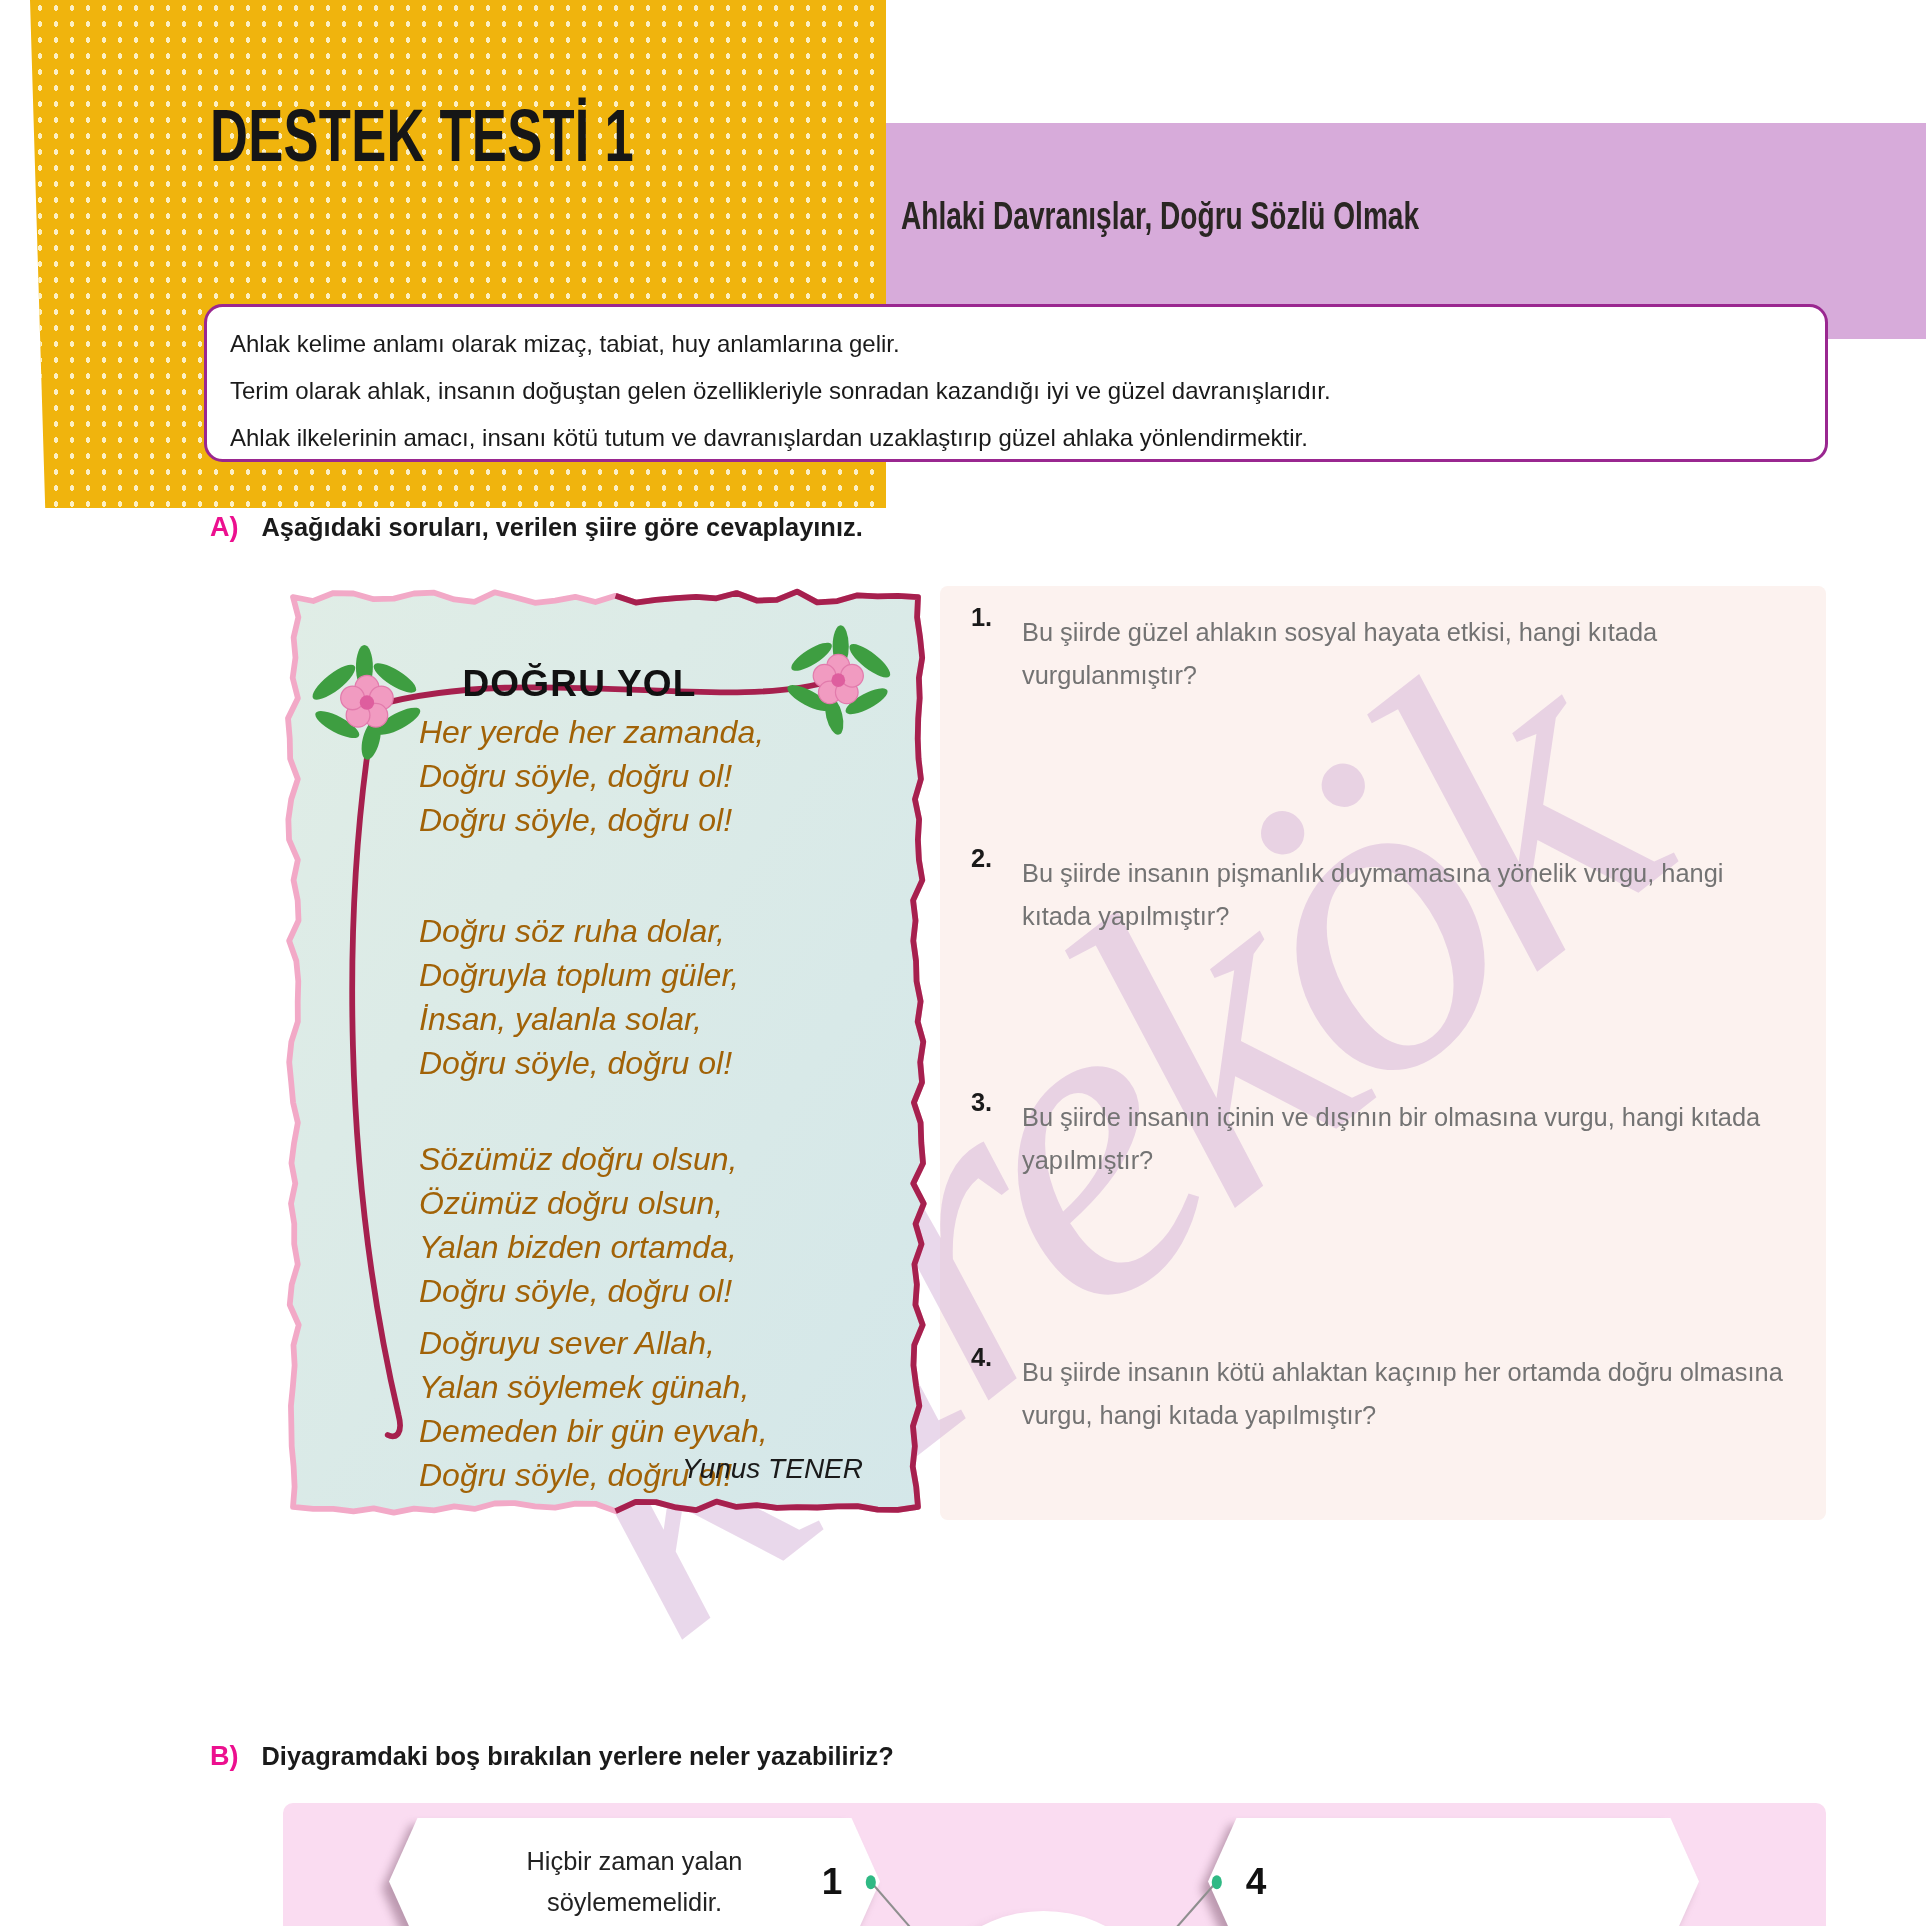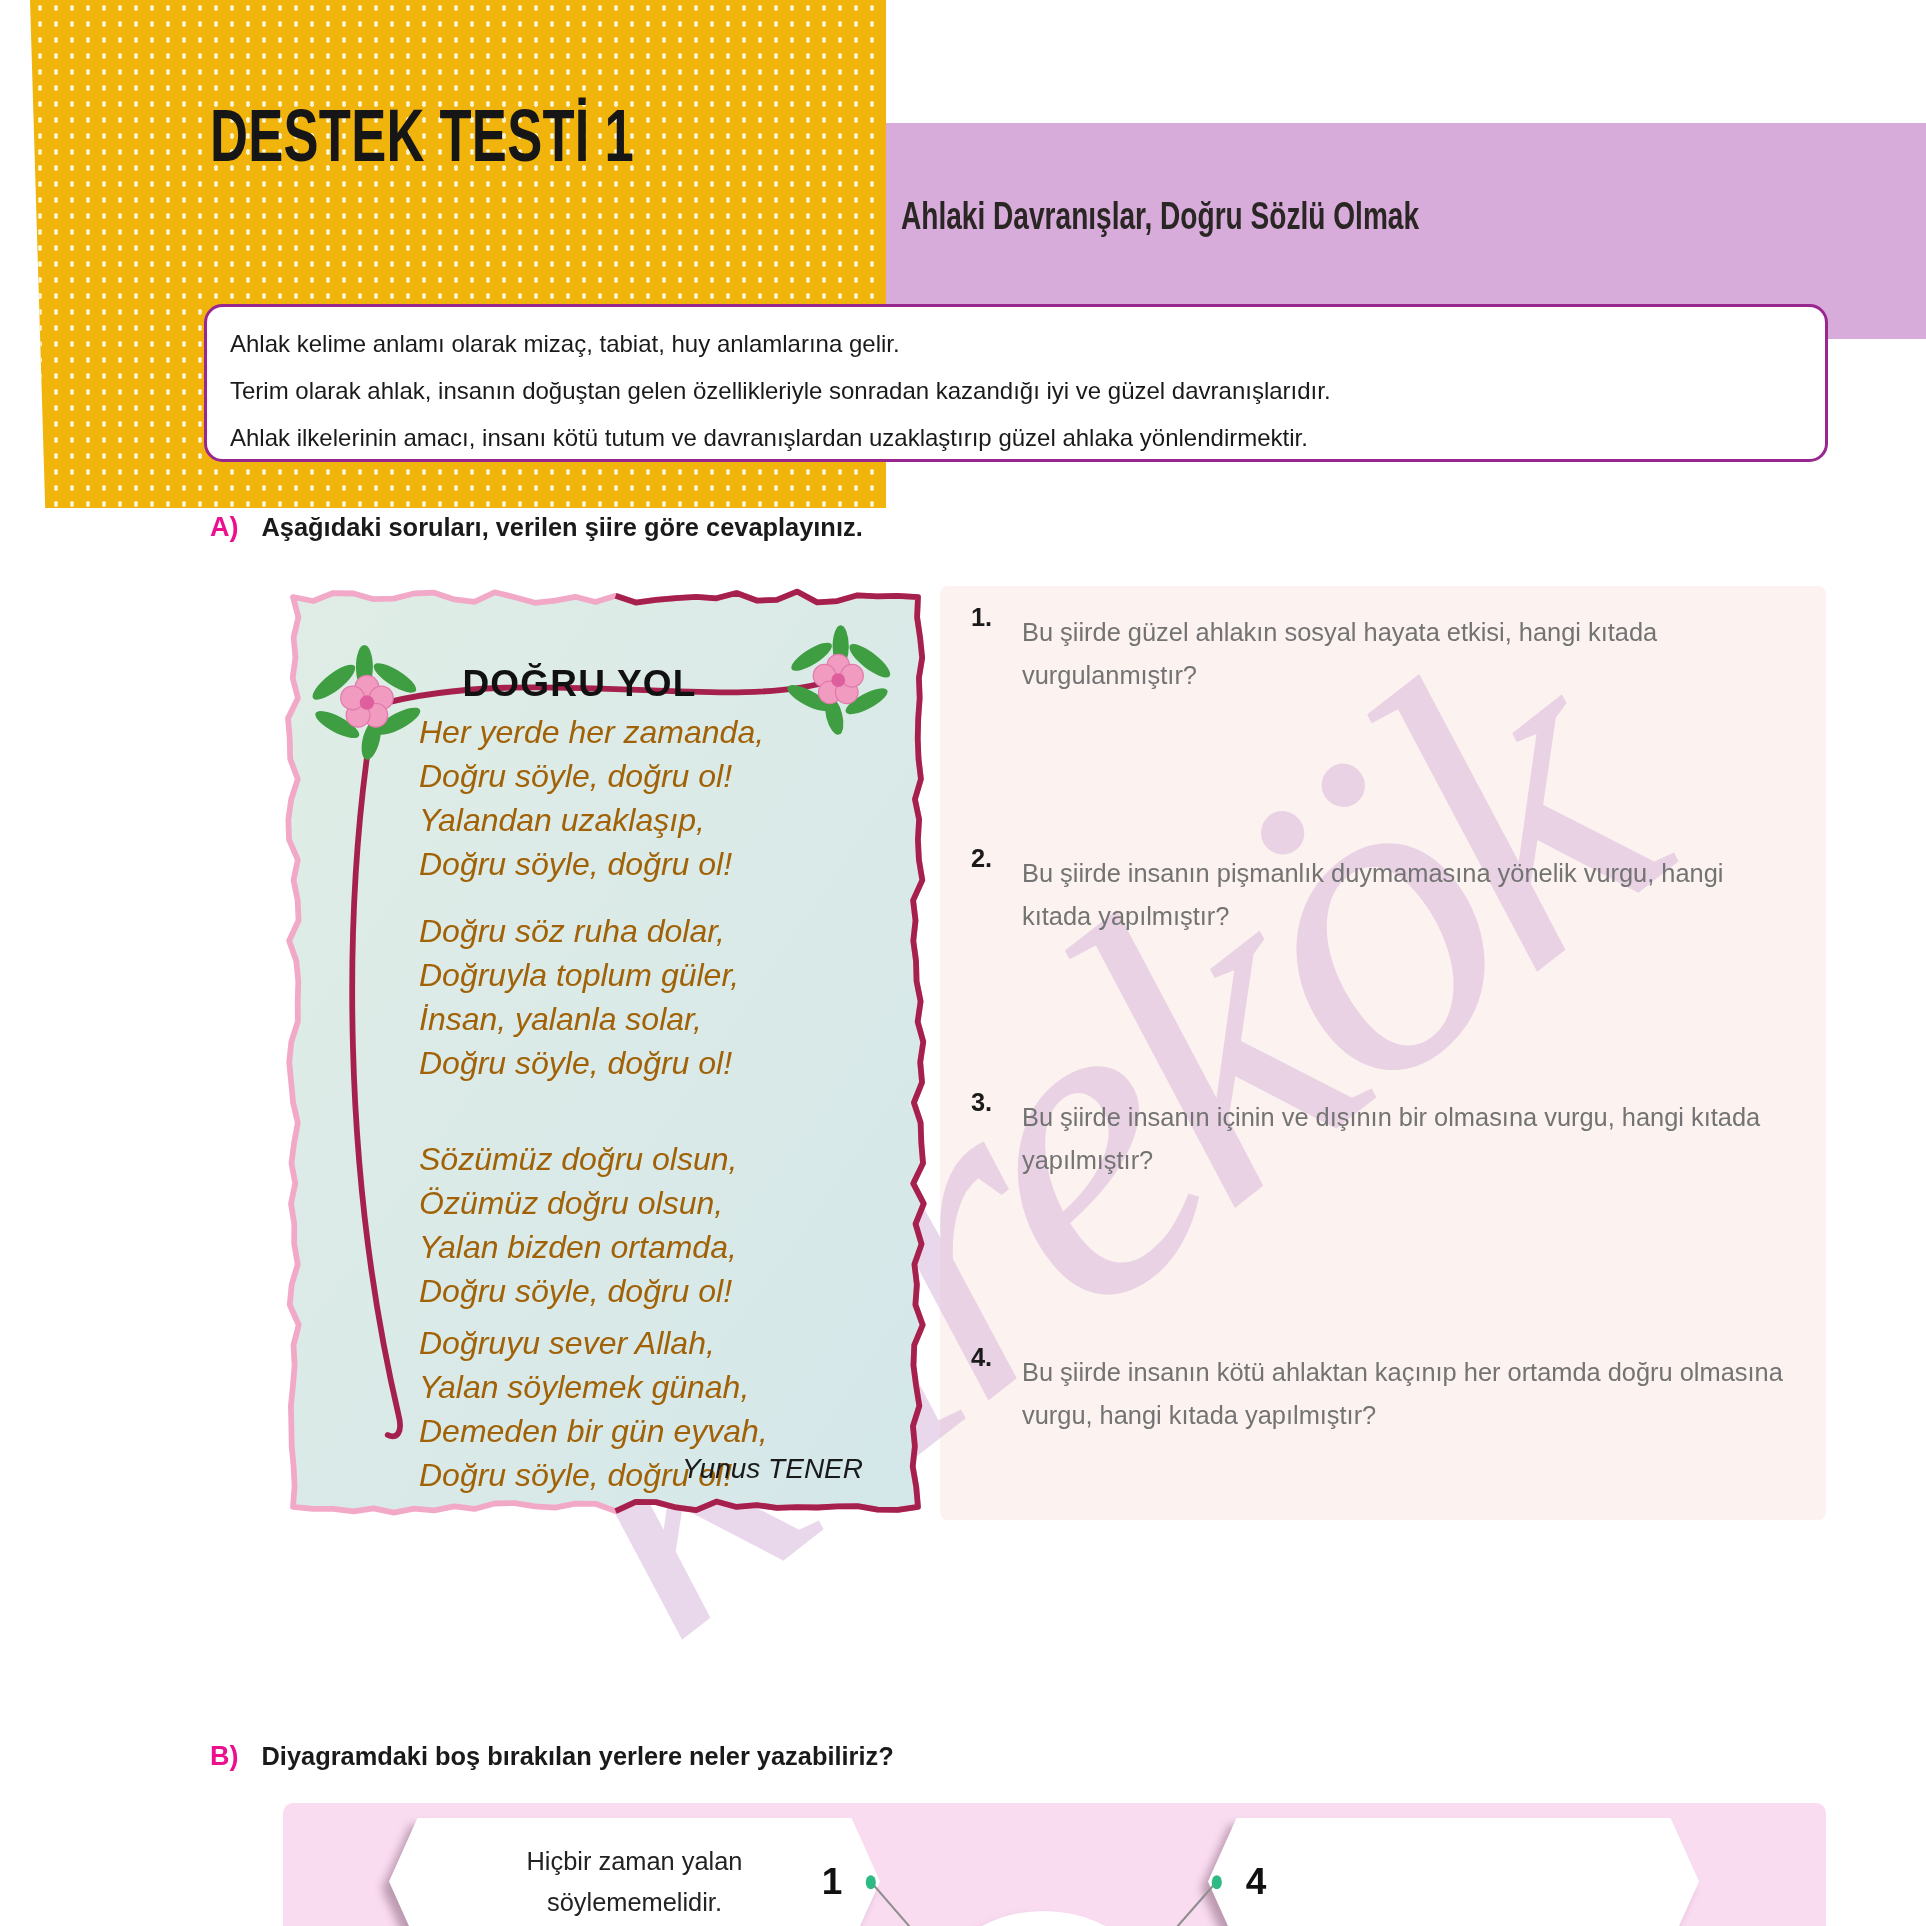--- a/index.html
+++ b/index.html
@@ -134,21 +134,20 @@
       <path id="jag-dark" fill="none" stroke="#A6204E" stroke-width="15" stroke-linejoin="round" d="M863.7 22.9L916.0 40.3L968.4 33.6L1020.7 28.9L1073.1 25.7L1125.5 29.2L1177.8 15.6L1230.2 35.2L1282.5 33.5L1334.9 11.8L1387.2 39.9L1439.6 36.4L1491.9 21.6L1544.3 24.2L1596.6 23.2L1649.0 26.0L1646.7 78.5L1654.4 131.0L1659.9 183.5L1651.4 236.0L1653.4 288.6L1649.6 341.1L1648.3 393.6L1650.4 446.1L1656.6 498.6L1641.1 551.1L1651.9 603.6L1648.8 656.1L1651.4 708.6L1660.2 761.2L1636.3 813.7L1642.6 866.2L1636.8 918.7L1643.9 971.2L1645.3 1023.7L1655.8 1076.2L1648.2 1128.7L1662.7 1181.2L1654.8 1233.8L1659.5 1286.3L1638.4 1338.8L1655.8 1391.3L1657.6 1443.8L1662.1 1496.3L1636.7 1548.8L1663.9 1601.3L1642.7 1653.8L1658.2 1706.4L1639.8 1758.9L1646.1 1811.4L1642.3 1863.9L1661.2 1916.4L1639.3 1968.9L1637.2 2021.4L1644.1 2073.9L1652.5 2126.4L1635.9 2179.0L1640.9 2231.5L1635.3 2284.0L1644.4 2336.5L1649.0 2389.0L1596.6 2396.4L1544.3 2395.7L1491.9 2386.8L1439.6 2387.6L1387.2 2390.4L1334.9 2389.3L1282.5 2391.1L1230.2 2384.1L1177.8 2389.0L1125.5 2374.9L1073.1 2397.3L1020.7 2390.2L968.4 2376.5L916.0 2375.6L863.7 2399.8"></path>
       <path d="M240 308 C640 195 1150 330 1428 242" stroke="#A6204E" stroke-width="15" fill="none" stroke-linecap="round"></path>
       <path d="M238 310 C150 830 155 1530 300 2150 C312 2196 295 2214 272 2202" stroke="#A6204E" stroke-width="15" fill="none" stroke-linecap="round"></path>
       <use href="#flw" transform="translate(218,300) scale(1.1)"></use>
       <use href="#flw" transform="translate(1442,242) scale(-1.05,1.05)"></use>
     </svg>
     <div class="poem-title">DOĞRU YOL</div>
     <div class="stanza st0">
       <div>Her yerde her zamanda,</div>
       <div>Doğru söyle, doğru ol!</div>
-      <div>Yalandan uzaklaşıp,</div>
       <div>Doğru söyle, doğru ol!</div>
     </div>
     <div class="stanza st1">
       <div>Doğru söz ruha dolar,</div>
       <div>Doğruyla toplum güler,</div>
       <div>İnsan, yalanla solar,</div>
       <div>Doğru söyle, doğru ol!</div>
     </div>
     <div class="stanza st2">
       <div>Sözümüz doğru olsun,</div>

